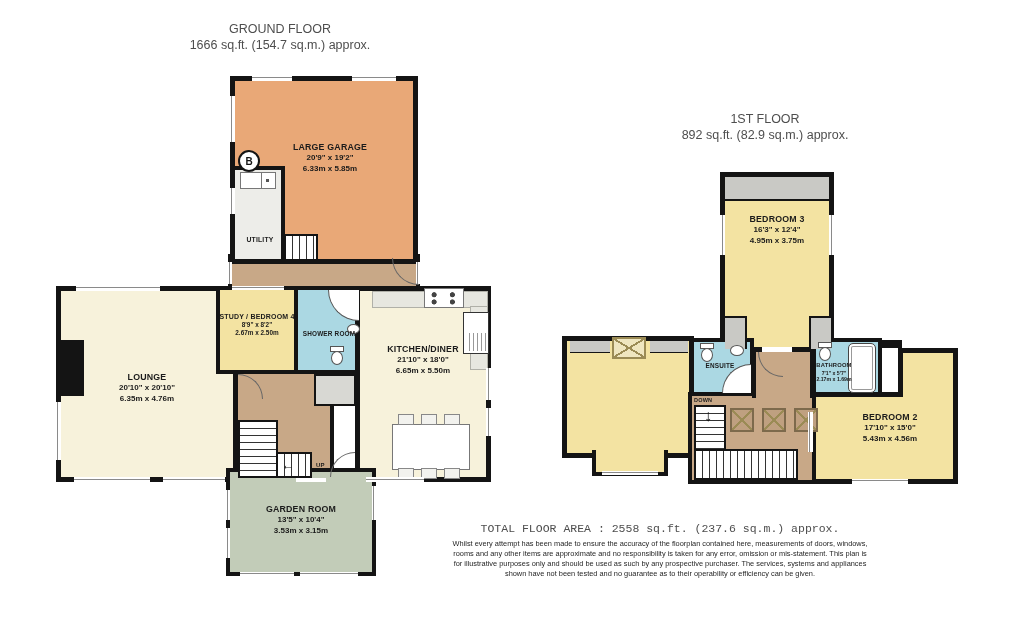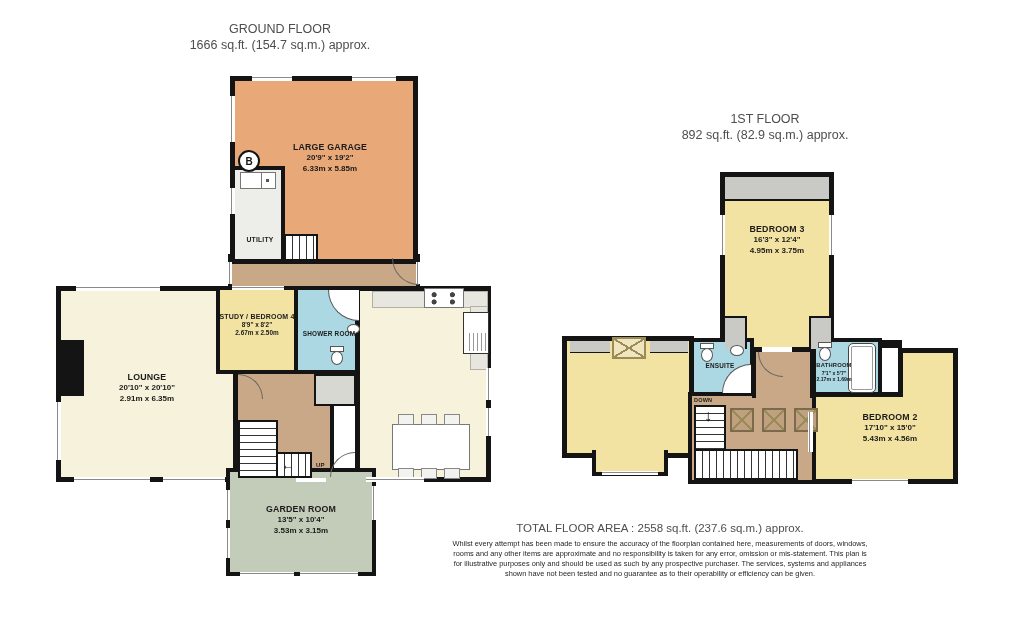--- a/index.html
+++ b/index.html
@@ -46,21 +46,21 @@
   .chair{position:absolute;z-index:4;width:14px;height:9px;background:#f2f2ee;border:1px solid #888;}
   .closet{position:absolute;z-index:3;background:#D8D8D3;border:2.5px solid #141414;}
   .eaves{position:absolute;z-index:3;background:#C9C9C5;}
   .wall{position:absolute;z-index:5;background:#141414;}
   .b-circle{position:absolute;z-index:6;width:18px;height:18px;border-radius:50%;background:#fff;border:2px solid #141414;
     display:flex;align-items:center;justify-content:center;font-weight:bold;font-size:10px;color:#141414;}
   .arrow{position:absolute;z-index:6;font-weight:bold;color:#111;line-height:1;}
   .tiny-label{position:absolute;z-index:6;font-weight:bold;color:#1b1b1b;font-size:6px;letter-spacing:.2px;}
   .arc{position:absolute;z-index:5;background:transparent;border:0 solid #666;}
   .chimney{position:absolute;z-index:4;background:#141414;}
-  .footer-total{position:absolute;text-align:center;color:#4e4e4e;font-size:11.5px;z-index:7;}
+  .footer-total{position:absolute;text-align:center;color:#4e4e4e;font-size:11.5px;z-index:7;font-family:Liberation Mono, monospace;}
   .footer-disc{position:absolute;text-align:center;color:#1f1f1f;font-size:7.4px;line-height:1.35;z-index:7;}
   .appliance{position:absolute;z-index:4;background:#fff;border:1px solid #777;
     background-image:linear-gradient(to right,transparent 0 58%,#777 58% 61%,transparent 61%),
                      radial-gradient(circle at 78% 50%,#555 1.5px,transparent 2px);}
 </style>
 </head>
 <body>
 
 <div id="canvas">
 
@@ -99,21 +99,21 @@
 
   <div class="room thick" style="left:56px;top:286px;width:182px;height:196px;background:#F7F2DB;"></div>
   <div class="chimney" style="left:56px;top:340px;width:28px;height:56px;"></div>
   <div class="win-v" style="left:56px;top:402px;width:5px;height:58px;"></div>
   <div class="win-h" style="left:76px;top:286px;width:84px;height:5px;"></div>
   <div class="win-h" style="left:74px;top:477px;width:76px;height:5px;"></div>
   <div class="win-h" style="left:163px;top:477px;width:62px;height:5px;"></div>
   <div class="rlabel" style="left:61px;top:372px;width:172px;">
     <div class="rname">LOUNGE</div>
     <div class="rdim">20'10" x 20'10"</div>
-    <div class="rdim">2.91m x 6.35m</div>
+    <div class="rdim">6.35m x 4.76m</div>
   </div>
 
   <div class="room" style="left:216px;top:286px;width:82px;height:88px;background:#F3E3A2;"></div>
   <div class="win-h" style="left:232px;top:286px;width:52px;height:4px;"></div>
   <div class="rlabel sm" style="left:216px;top:312px;width:82px;">
     <div class="rname">STUDY / BEDROOM 4</div>
     <div class="rdim">8'9" x 8'2"</div>
     <div class="rdim">2.67m x 2.50m</div>
   </div>
 
@@ -127,20 +127,25 @@
   <div class="tiny-label" style="left:294px;top:330px;width:70px;text-align:center;font-size:6.4px;">SHOWER ROOM</div>
 
   <div class="room thick" style="left:355px;top:286px;width:136px;height:196px;background:#F7F2DB;"></div>
   <div class="counter" style="left:372px;top:291px;width:114px;height:15px;"></div>
   <div class="counter" style="left:470px;top:306px;width:16px;height:62px;"></div>
   <div class="hob" style="left:424px;top:288px;width:38px;height:18px;"></div>
   <div class="sink-unit" style="left:463px;top:312px;width:24px;height:40px;"></div>
   <div class="win-v" style="left:486px;top:368px;width:5px;height:32px;"></div>
   <div class="win-v" style="left:486px;top:408px;width:5px;height:28px;"></div>
   <div class="win-h" style="left:366px;top:477px;width:58px;height:5px;"></div>
+  <div class="rlabel" style="left:361px;top:344px;width:124px;">
+    <div class="rname">KITCHEN/DINER</div>
+    <div class="rdim">21'10" x 18'0"</div>
+    <div class="rdim">6.65m x 5.50m</div>
+  </div>
   <div class="table" style="left:392px;top:424px;width:76px;height:44px;"></div>
   <div class="chair" style="left:398px;top:414px;"></div>
   <div class="chair" style="left:421px;top:414px;"></div>
   <div class="chair" style="left:444px;top:414px;"></div>
   <div class="chair" style="left:398px;top:468px;"></div>
   <div class="chair" style="left:421px;top:468px;"></div>
   <div class="chair" style="left:444px;top:468px;"></div>
 
   <div class="room" style="left:234px;top:370px;width:100px;height:112px;background:#C8A887;"></div>
   <div class="closet" style="left:314px;top:374px;width:38px;height:28px;"></div>
@@ -166,21 +171,21 @@
   <div class="arc" style="left:238px;top:374px;width:24px;height:24px;border-right:1px solid #666;border-top:1px solid #666;border-radius:0 100% 0 0;"></div>
   <div class="arc" style="left:330px;top:452px;width:24px;height:24px;border-left:1px solid #666;border-top:1px solid #666;border-radius:100% 0 0 0;"></div>
 
   <div class="room thick" style="left:720px;top:172px;width:114px;height:180px;background:#F3E3A2;"></div>
   <div class="eaves" style="left:725px;top:177px;width:104px;height:22px;border-bottom:2px solid #141414;"></div>
   <div class="eaves" style="left:725px;top:316px;width:20px;height:31px;border-top:2px solid #141414;border-right:2px solid #141414;"></div>
   <div class="eaves" style="left:809px;top:316px;width:20px;height:31px;border-top:2px solid #141414;border-left:2px solid #141414;"></div>
   <div class="win-v" style="left:720px;top:215px;width:5px;height:40px;"></div>
   <div class="win-v" style="left:829px;top:215px;width:5px;height:40px;"></div>
   <div class="gap" style="left:762px;top:347px;width:30px;height:5px;"></div>
-  <div class="rlabel" style="left:725px;top:224px;width:104px;">
+  <div class="rlabel" style="left:725px;top:214px;width:104px;">
     <div class="rname">BEDROOM 3</div>
     <div class="rdim">16'3" x 12'4"</div>
     <div class="rdim">4.95m x 3.75m</div>
   </div>
 
   <div class="room thick" style="left:562px;top:336px;width:132px;height:122px;background:#F3E3A2;"></div>
   <div class="eaves" style="left:570px;top:341px;width:40px;height:11px;border-bottom:1.5px solid #141414;"></div>
   <div class="eaves" style="left:650px;top:341px;width:38px;height:11px;border-bottom:1.5px solid #141414;"></div>
   <div class="skylight" style="left:612px;top:337px;width:34px;height:22px;"></div>
   <div class="abs" style="left:592px;top:450px;width:76px;height:26px;background:#F3E3A2;border:4px solid #141414;border-top:none;z-index:4;"></div>

